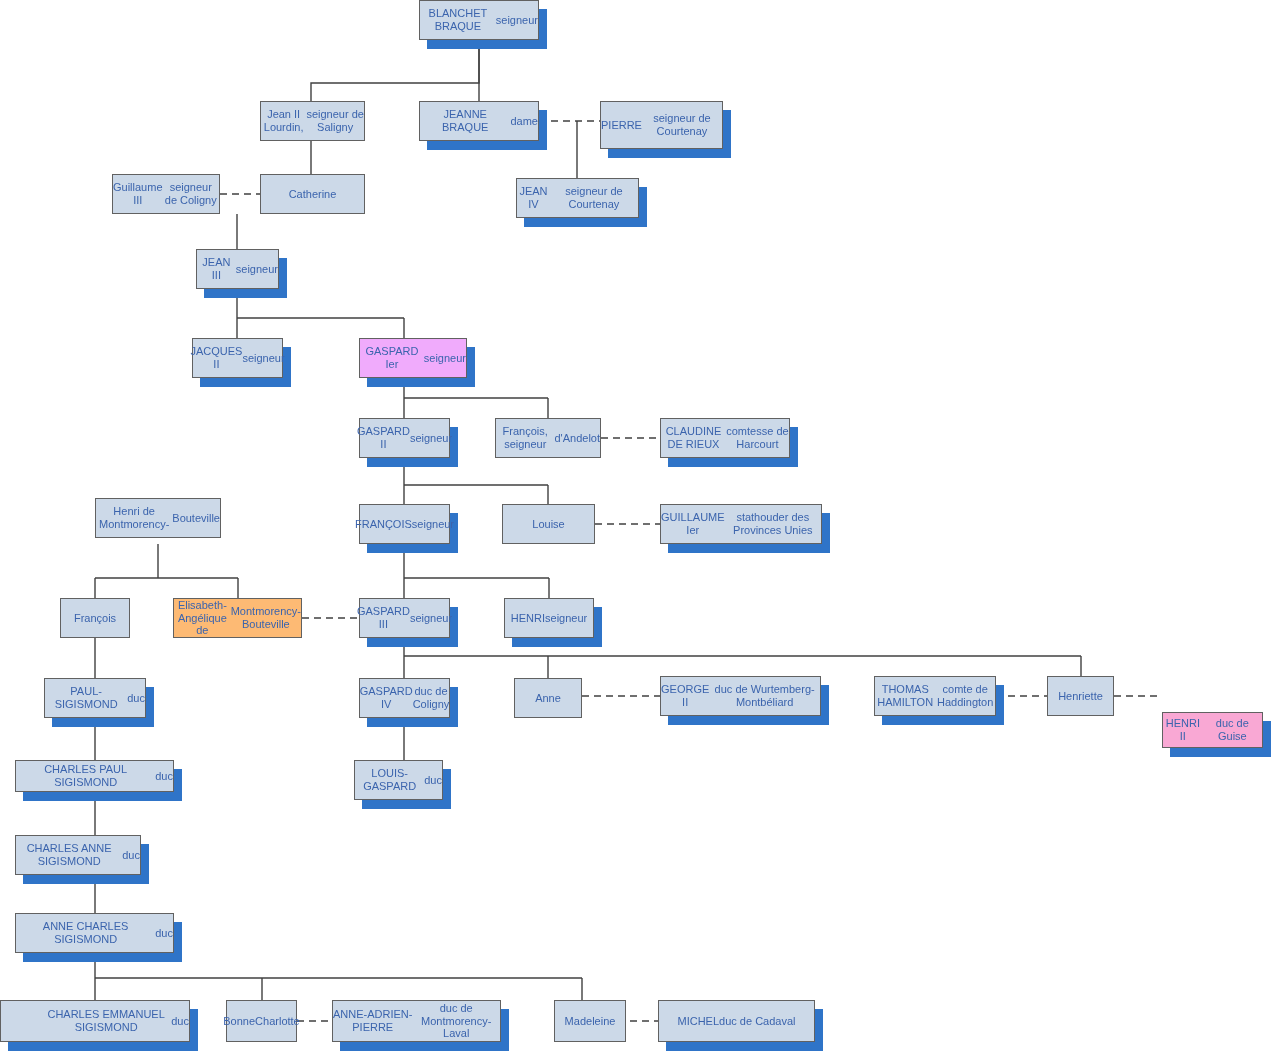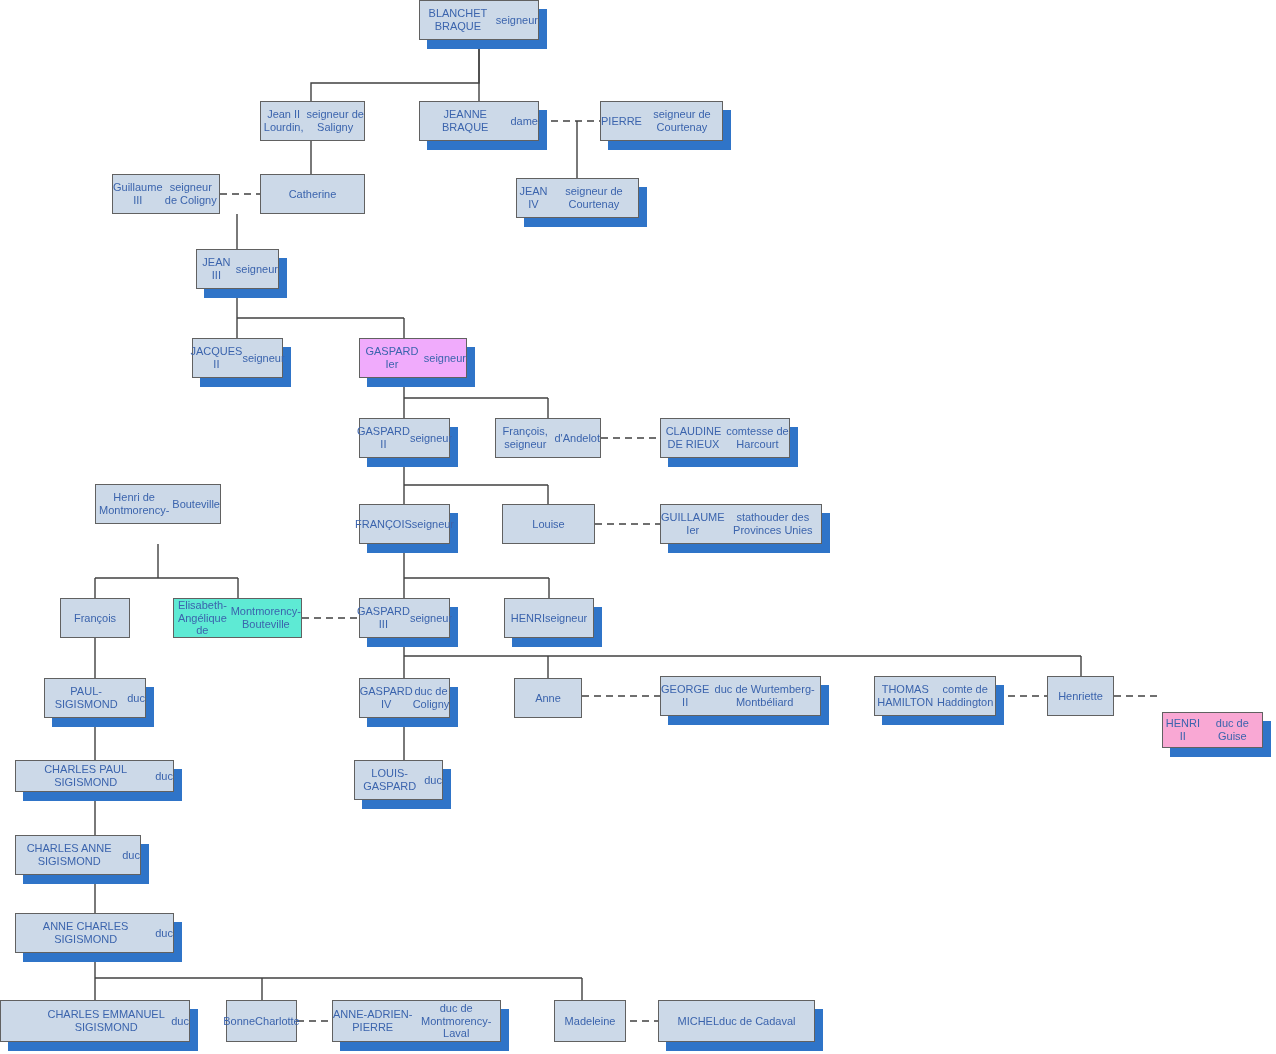--- a/index.html
+++ b/index.html
@@ -107,21 +107,21 @@
         <span class="n-title">seigneur</span>
       </div>
       <div class="node" style="left: 260px; top: 101px; width: 105px; height: 40px; background: rgb(204, 217, 232); border-color: rgb(97, 97, 97); color: rgb(59, 100, 173);">
         <span class="n-name">Jean II Lourdin,</span>
         <span class="n-title">seigneur de Saligny</span>
       </div>
       <div class="node shadow" style="left: 419px; top: 101px; width: 120px; height: 40px; background: rgb(204, 217, 232); border-color: rgb(97, 97, 97); color: rgb(59, 100, 173); box-shadow: rgb(47, 116, 200) 8px 9px 0px 0px;">
         <span class="n-name">JEANNE BRAQUE</span>
         <span class="n-title">dame</span>
       </div>
-      <div class="node shadow" style="left: 600px; top: 101px; width: 123px; height: 40px; background: rgb(204, 217, 232); border-color: rgb(97, 97, 97); color: rgb(59, 100, 173); box-shadow: rgb(47, 116, 200) 8px 9px 0px 0px; text-align: center;">
+      <div class="node shadow" style="left: 600px; top: 101px; width: 123px; height: 48px; background: rgb(204, 217, 232); border-color: rgb(97, 97, 97); color: rgb(59, 100, 173); box-shadow: rgb(47, 116, 200) 8px 9px 0px 0px; text-align: center;">
         <span class="n-name">PIERRE</span>
         <span class="n-title">seigneur de Courtenay</span>
       </div>
       <div class="node" style="left: 112px; top: 174px; width: 108px; height: 40px; background: rgb(204, 217, 232); border-color: rgb(97, 97, 97); color: rgb(59, 100, 173);">
         <span class="n-name">Guillaume III</span>
         <span class="n-title">seigneur de Coligny</span>
       </div>
       <div class="node" style="left: 260px; top: 174px; width: 105px; height: 40px; background: rgb(204, 217, 232); border-color: rgb(97, 97, 97); color: rgb(59, 100, 173);">
         <span class="n-name">Catherine</span>
       </div>
@@ -146,39 +146,39 @@
         <span class="n-title">seigneur</span>
       </div>
       <div class="node" style="left: 495px; top: 418px; width: 106px; height: 40px; background: rgb(204, 217, 232); border-color: rgb(97, 97, 97); color: rgb(59, 100, 173);">
         <span class="n-name">François, seigneur</span>
         <span class="n-title">d'Andelot</span>
       </div>
       <div class="node shadow" style="left: 660px; top: 418px; width: 130px; height: 40px; background: rgb(204, 217, 232); border-color: rgb(97, 97, 97); color: rgb(59, 100, 173); box-shadow: rgb(47, 116, 200) 8px 9px 0px 0px;">
         <span class="n-name">CLAUDINE DE RIEUX</span>
         <span class="n-title">comtesse de Harcourt</span>
       </div>
-      <div class="node" style="left: 95px; top: 484px; width: 126px; height: 40px; background: rgb(204, 217, 232); border-color: rgb(97, 97, 97); color: rgb(59, 100, 173);">
+      <div class="node" style="left: 95px; top: 498px; width: 126px; height: 40px; background: rgb(204, 217, 232); border-color: rgb(97, 97, 97); color: rgb(59, 100, 173);">
         <span class="n-name">Henri de Montmorency-</span>
         <span class="n-title">Bouteville</span>
       </div>
       <div class="node shadow" style="left: 359px; top: 504px; width: 91px; height: 40px; background: rgb(204, 217, 232); border-color: rgb(97, 97, 97); color: rgb(59, 100, 173); box-shadow: rgb(47, 116, 200) 8px 9px 0px 0px;">
         <span class="n-name">FRANÇOIS</span>
         <span class="n-title">seigneur</span>
       </div>
       <div class="node" style="left: 502px; top: 504px; width: 93px; height: 40px; background: rgb(204, 217, 232); border-color: rgb(97, 97, 97); color: rgb(59, 100, 173);">
         <span class="n-name">Louise</span>
       </div>
       <div class="node shadow" style="left: 660px; top: 504px; width: 162px; height: 40px; background: rgb(204, 217, 232); border-color: rgb(97, 97, 97); color: rgb(59, 100, 173); box-shadow: rgb(47, 116, 200) 8px 9px 0px 0px;">
         <span class="n-name">GUILLAUME Ier</span>
         <span class="n-title">stathouder des Provinces Unies</span>
       </div>
       <div class="node" style="left: 60px; top: 598px; width: 70px; height: 40px; background: rgb(204, 217, 232); border-color: rgb(97, 97, 97); color: rgb(59, 100, 173);">
         <span class="n-name">François</span>
       </div>
-      <div class="node" style="left: 173px; top: 598px; width: 129px; height: 40px; background: #5eead4; border-color: rgb(97, 97, 97); color: rgb(59, 100, 173);">
+      <div class="node" style="left: 173px; top: 598px; width: 129px; height: 40px; background: #fdba74; border-color: rgb(97, 97, 97); color: rgb(59, 100, 173);">
         <span class="n-name">Elisabeth-Angélique de</span>
         <span class="n-title">Montmorency-Bouteville</span>
       </div>
       <div class="node shadow" style="left: 359px; top: 598px; width: 91px; height: 40px; background: rgb(204, 217, 232); border-color: rgb(97, 97, 97); color: rgb(59, 100, 173); box-shadow: rgb(47, 116, 200) 8px 9px 0px 0px;">
         <span class="n-name">GASPARD III</span>
         <span class="n-title">seigneur</span>
       </div>
       <div class="node shadow" style="left: 504px; top: 598px; width: 90px; height: 40px; background: rgb(204, 217, 232); border-color: rgb(97, 97, 97); color: rgb(59, 100, 173); box-shadow: rgb(47, 116, 200) 8px 9px 0px 0px;">
         <span class="n-name">HENRI</span>
         <span class="n-title">seigneur</span>

